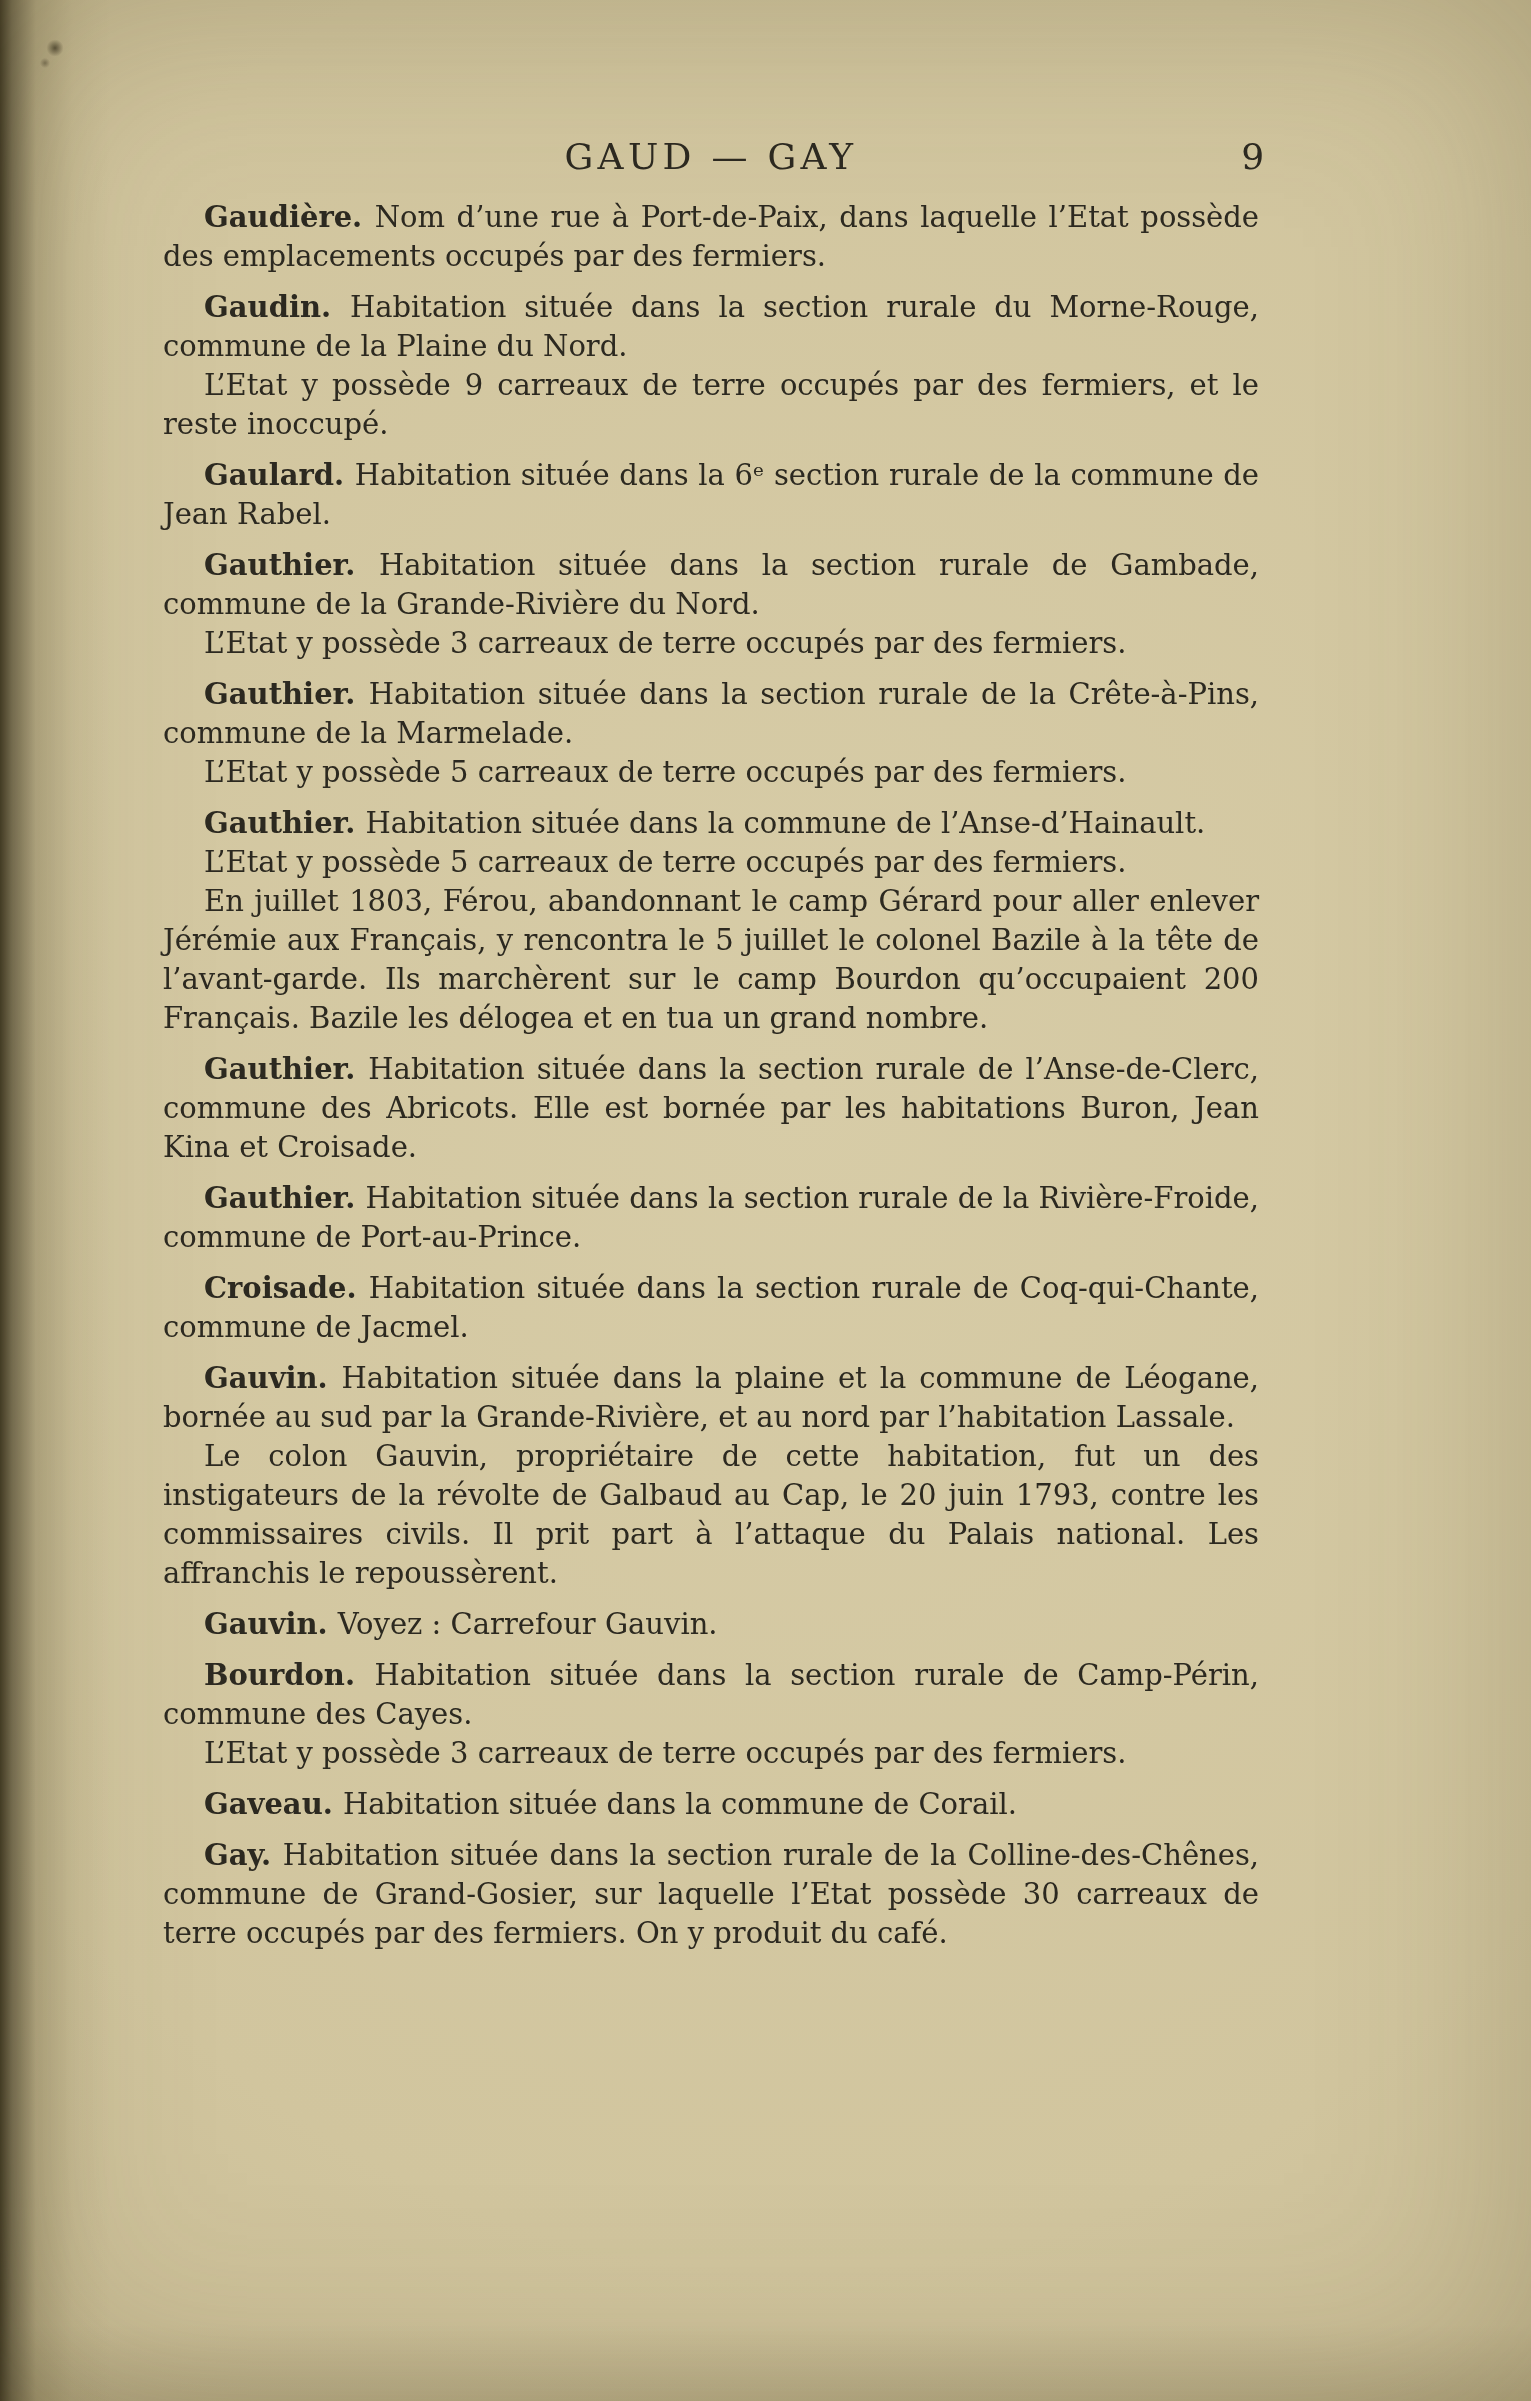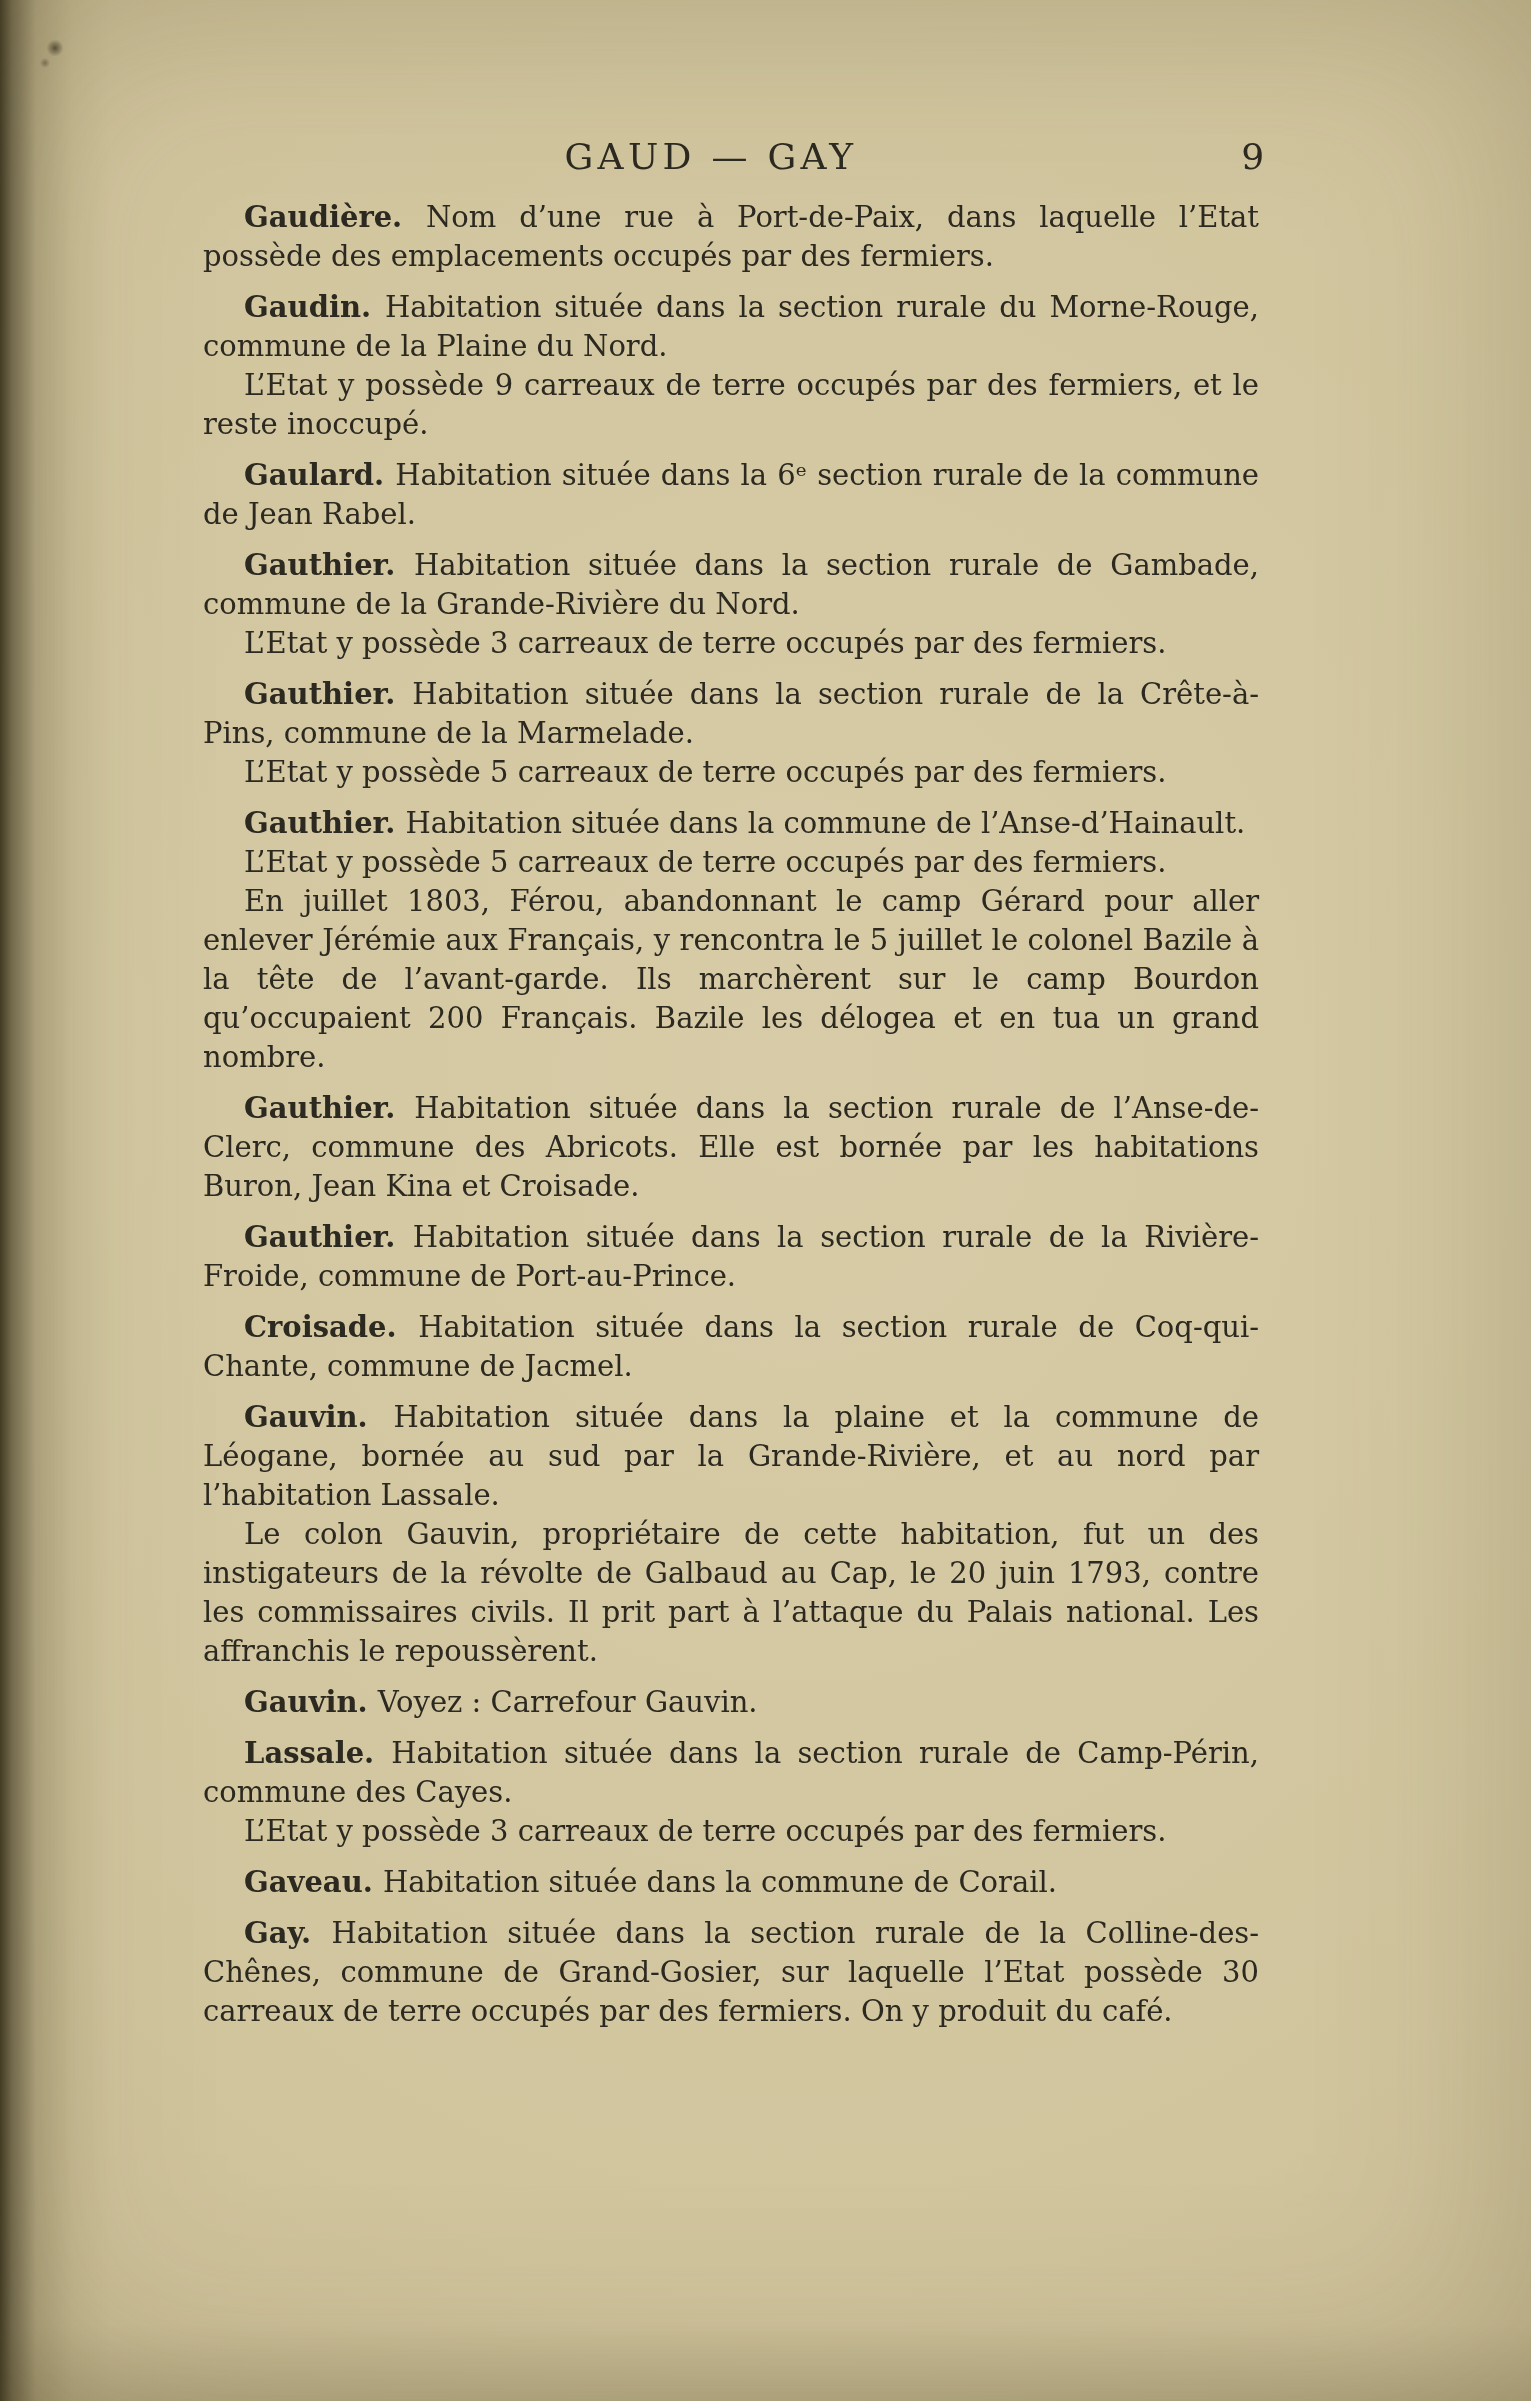--- a/index.html
+++ b/index.html
@@ -42,21 +42,20 @@
     letter-spacing: 4.3px;
   }
   .page-number {
     position: absolute;
     right: -5.1px;
     top: 0;
     letter-spacing: 0;
   }
   .entry {
     margin-top: 12px;
-    margin-left: 40px;
   }
   .para {
     margin: 0;
     font-size: 29px;
     line-height: 39px;
     text-align: justify;
     text-indent: 41px;
     hyphens: none;
   }
   .entry-name {
@@ -107,21 +106,21 @@
           <p class="para"><span class="entry-name">Croisade. </span>Habitation située dans la section rurale de Coq-qui-Chante, commune de Jacmel.</p>
         </div>
         <div class="entry">
           <p class="para"><span class="entry-name">Gauvin. </span>Habitation située dans la plaine et la commune de Léogane, bornée au sud par la Grande-Rivière, et au nord par l’habitation Lassale.</p>
           <p class="para">Le colon Gauvin, propriétaire de cette habitation, fut un des instigateurs de la révolte de Galbaud au Cap, le 20 juin 1793, contre les commissaires civils. Il prit part à l’attaque du Palais national. Les affranchis le repoussèrent.</p>
         </div>
         <div class="entry">
           <p class="para"><span class="entry-name">Gauvin. </span>Voyez : Carrefour Gauvin.</p>
         </div>
         <div class="entry">
-          <p class="para"><span class="entry-name">Lassale. </span>Habitation située dans la section rurale de Camp-Périn, commune des Cayes.</p>
+          <p class="para"><span class="entry-name">Bourdon. </span>Habitation située dans la section rurale de Camp-Périn, commune des Cayes.</p>
           <p class="para">L’Etat y possède 3 carreaux de terre occupés par des fermiers.</p>
         </div>
         <div class="entry">
           <p class="para"><span class="entry-name">Gaveau. </span>Habitation située dans la commune de Corail.</p>
         </div>
         <div class="entry">
           <p class="para"><span class="entry-name">Gay. </span>Habitation située dans la section rurale de la Colline-des-Chênes, commune de Grand-Gosier, sur laquelle l’Etat possède 30 carreaux de terre occupés par des fermiers. On y produit du café.</p>
         </div>
       </div>
   </div>

